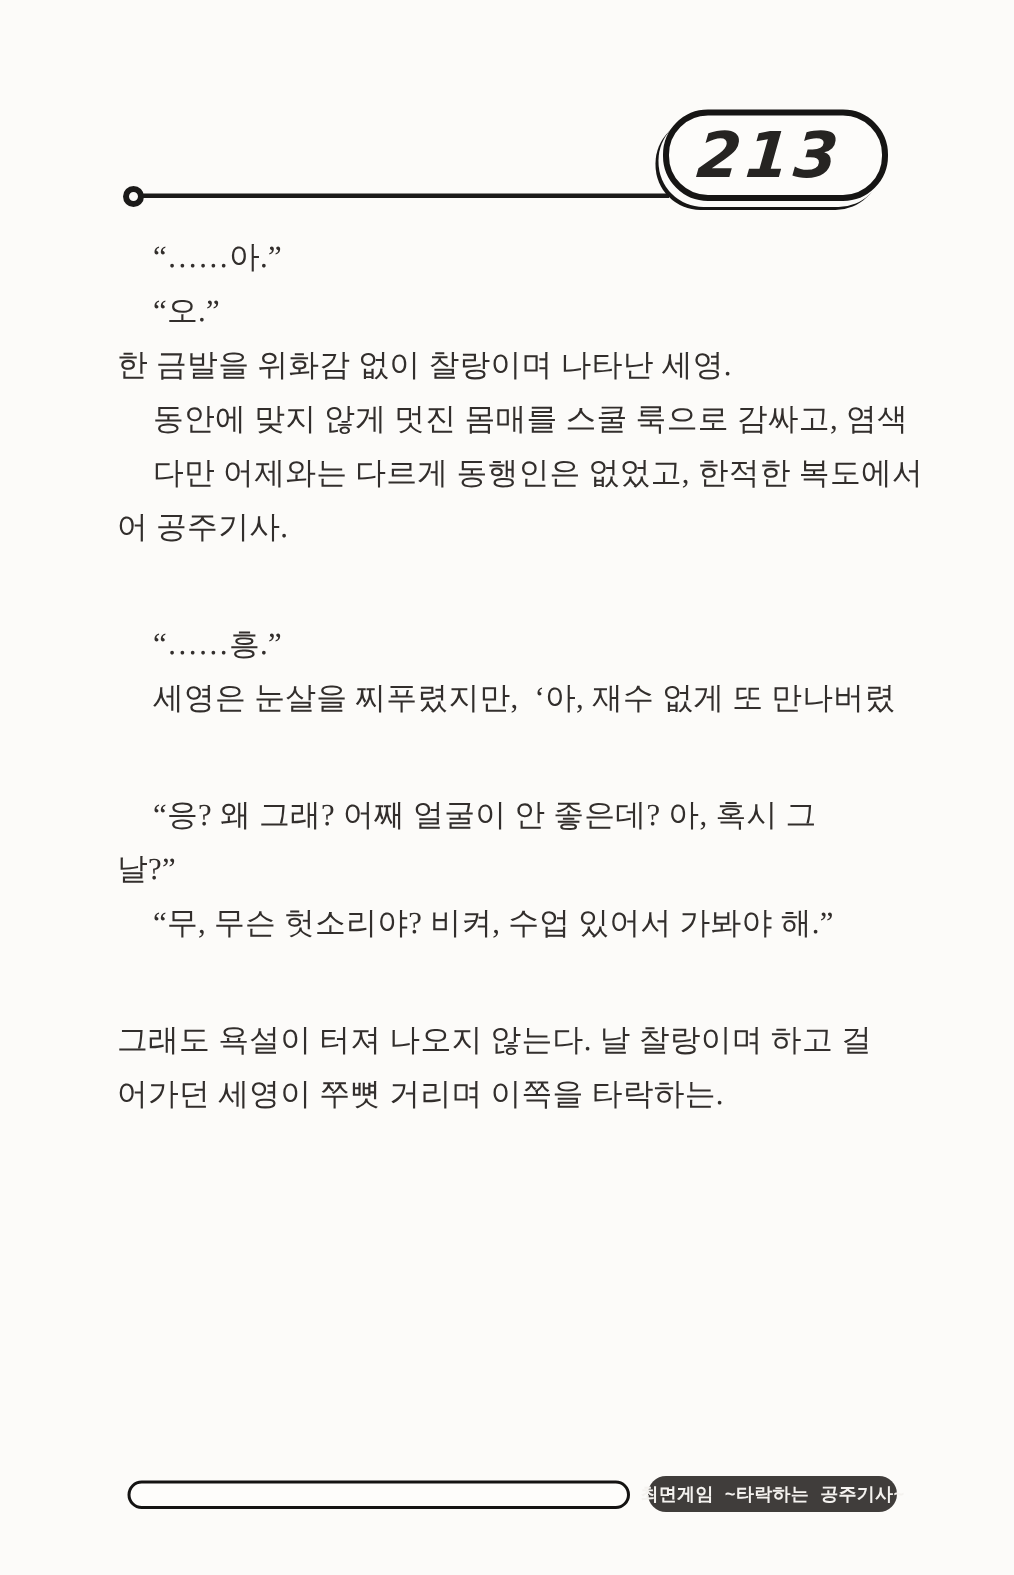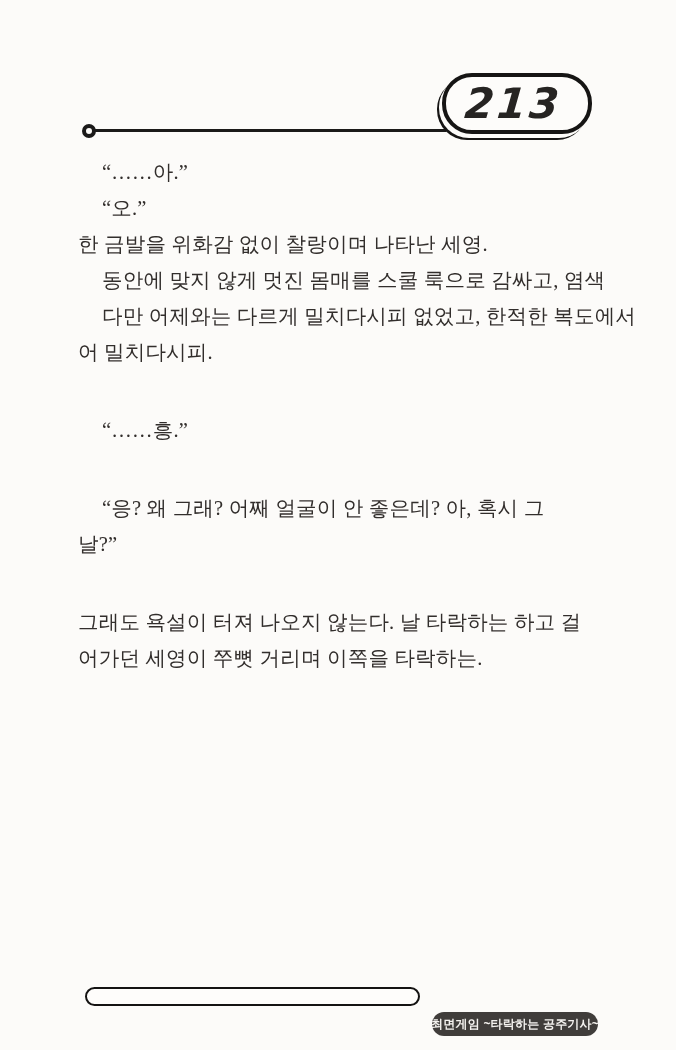--- a/index.html
+++ b/index.html
@@ -99,53 +99,54 @@
     top: 984px;
     width: 166px;
     height: 24px;
     box-sizing: border-box;
     background: #403d3b;
     border-radius: 12px;
     display: flex;
     align-items: center;
     justify-content: center;
     color: #f4f2ef;
-    font-family: Liberation Sans, sans-serif;
+    font-family: Liberation Mono, monospace;
     font-size: 12px;
     font-weight: bold;
     letter-spacing: 0.2px;
     white-space: nowrap;
-    margin-top: 28px;
   }
 </style>
 </head>
 <body>
 
 <div class="page">
 
   <div class="header-ring"></div>
   <div class="header-rule"></div>
   <div class="page-badge">
     <span class="num">213</span>
   </div>
 
   <div class="body-text">
       <div class="line indent">“……아.”</div>
       <div class="line indent">“오.”</div>
       <div class="line">한 금발을 위화감 없이 찰랑이며 나타난 세영.</div>
       <div class="line indent">동안에 맞지 않게 멋진 몸매를 스쿨 룩으로 감싸고, 염색</div>
-      <div class="line indent">다만 어제와는 다르게 밀치다시피 없었고, 한적한 복도에서</div>
-      <div class="line">어 밀치다시피.</div>
+      <div class="line indent">다만 어제와는 다르게 동행인은 없었고, 한적한 복도에서</div>
+      <div class="line">어 공주기사.</div>
       <div class="line blank"></div>
       <div class="line indent">“……흥.”</div>
+      <div class="line indent">세영은 눈살을 찌푸렸지만,  ‘아, 재수 없게 또 만나버렸</div>
       <div class="line blank"></div>
       <div class="line indent">“응? 왜 그래? 어째 얼굴이 안 좋은데? 아, 혹시 그</div>
       <div class="line">날?”</div>
+      <div class="line indent">“무, 무슨 헛소리야? 비켜, 수업 있어서 가봐야 해.”</div>
       <div class="line blank"></div>
-      <div class="line">그래도 욕설이 터져 나오지 않는다. 날 타락하는 하고 걸</div>
+      <div class="line">그래도 욕설이 터져 나오지 않는다. 날 찰랑이며 하고 걸</div>
       <div class="line">어가던 세영이 쭈뼛 거리며 이쪽을 타락하는.</div>
     </div>
 
   <div class="footer-pill"></div>
   <div class="footer-badge">
     <span>최면게임 ~타락하는 공주기사~</span>
   </div>
 
 </div>
 

